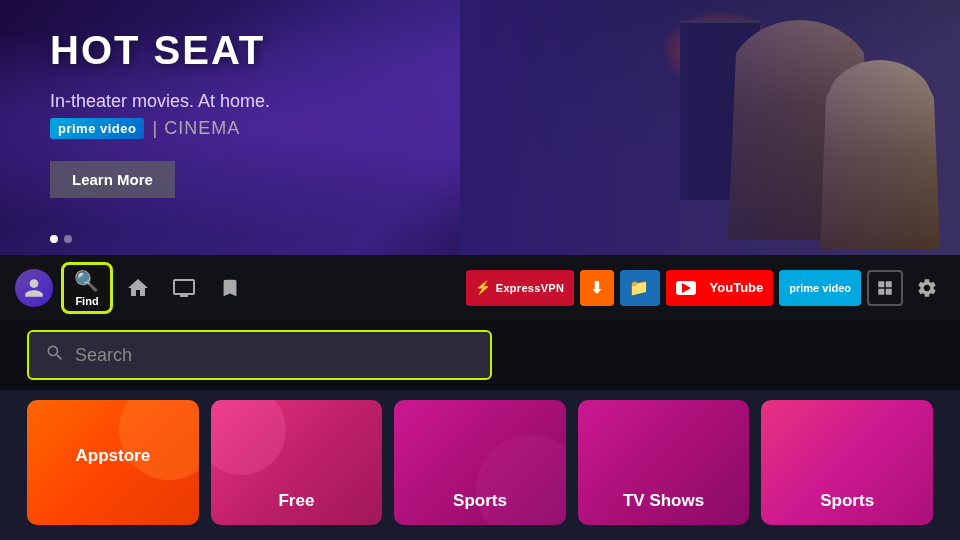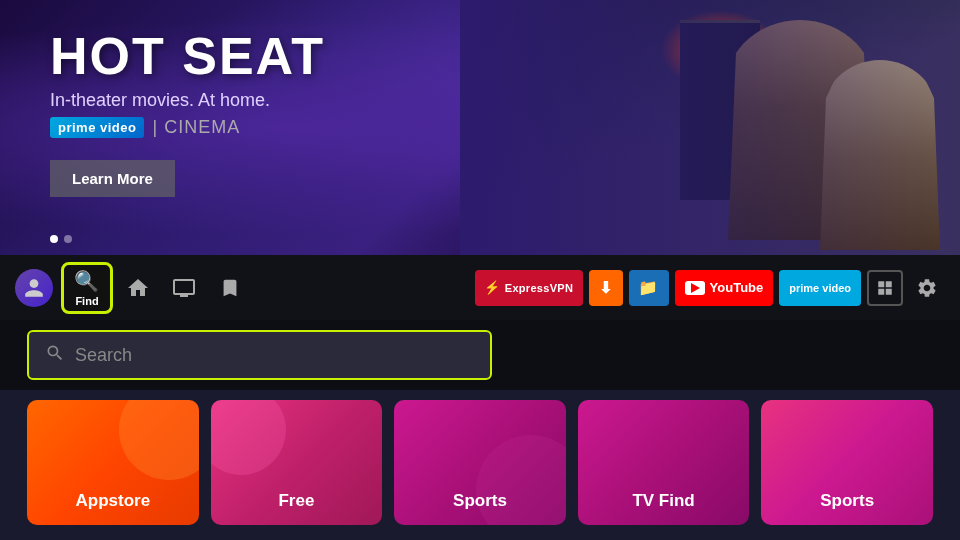--- a/index.html
+++ b/index.html
@@ -30,26 +30,26 @@
 
     .hero-content {
       position: absolute;
       left: 50px;
       top: 30px;
       color: white;
       z-index: 2;
     }
 
     .hero-title {
-      font-size: 52px;
+      font-size: 40px;
       font-weight: 900;
       letter-spacing: 2px;
       text-shadow: 2px 2px 8px rgba(0,0,0,0.5);
       line-height: 1;
-      margin-bottom: 8px;
+      margin-bottom: 21px;
     }
 
     .hero-subtitle {
       font-size: 18px;
       color: #e0d0ff;
       margin-bottom: 6px;
     }
 
     .hero-brand {
       display: flex;
@@ -396,20 +396,21 @@
     .category-label {
       color: white;
       font-size: 17px;
       font-weight: 700;
       z-index: 2;
       position: relative;
     }
 
     .tile-appstore {
       background: linear-gradient(135deg, #ff6600 0%, #ff4500 50%, #e83a00 100%);
+      align-items: center;
     }
     .tile-appstore::before {
       content: '';
       position: absolute;
       top: -20px; right: -20px;
       width: 100px; height: 100px;
       background: rgba(255,150,50,0.3);
       border-radius: 50%;
     }
 
@@ -519,21 +520,21 @@
 
     <div class="app-chip chip-downloader">
       <span style="font-size:16px;">⬇</span>
     </div>
 
     <div class="app-chip chip-filebrowser">
       <span style="font-size:16px;">📁</span>
     </div>
 
 
-    <div class="app-chip chip-youtube" style="gap:5px;">
+    <div class="app-chip chip-youtube" style="gap:14px;">
       <span style="background:white; border-radius:3px; width:20px; height:14px; display:inline-flex; align-items:center; justify-content:center;">
         <span style="width:0;height:0;border-left:9px solid #ff0000;border-top:5px solid transparent;border-bottom:5px solid transparent;margin-left:2px;"></span>
       </span>
       <span style="font-size:13px;font-weight:bold;">YouTube</span>
     </div>
 
     <div class="app-chip chip-primevideo">
       <span style="font-size:11px; font-weight:bold;">prime video</span>
     </div>
 
@@ -566,18 +567,18 @@
   <div class="category-tile tile-appstore">
     <span class="category-label">Appstore</span>
   </div>
   <div class="category-tile tile-free">
     <span class="category-label">Free</span>
   </div>
   <div class="category-tile tile-movies">
     <span class="category-label">Sports</span>
   </div>
   <div class="category-tile tile-tvshows">
-    <span class="category-label">TV Find</span>
+    <span class="category-label">TV Shows</span>
   </div>
   <div class="category-tile tile-sports">
     <span class="category-label">Sports</span>
   </div>
 </div>
 
 </body></html>

